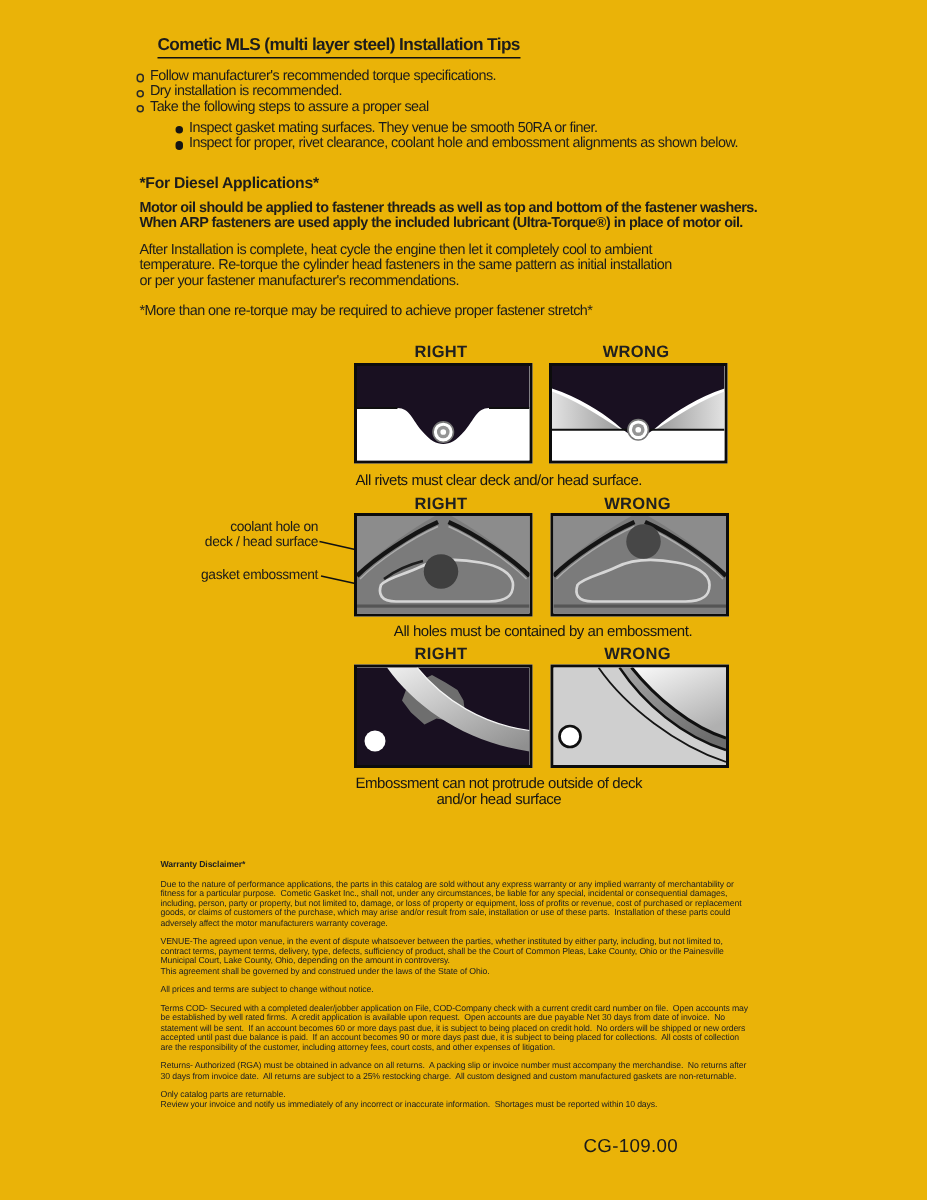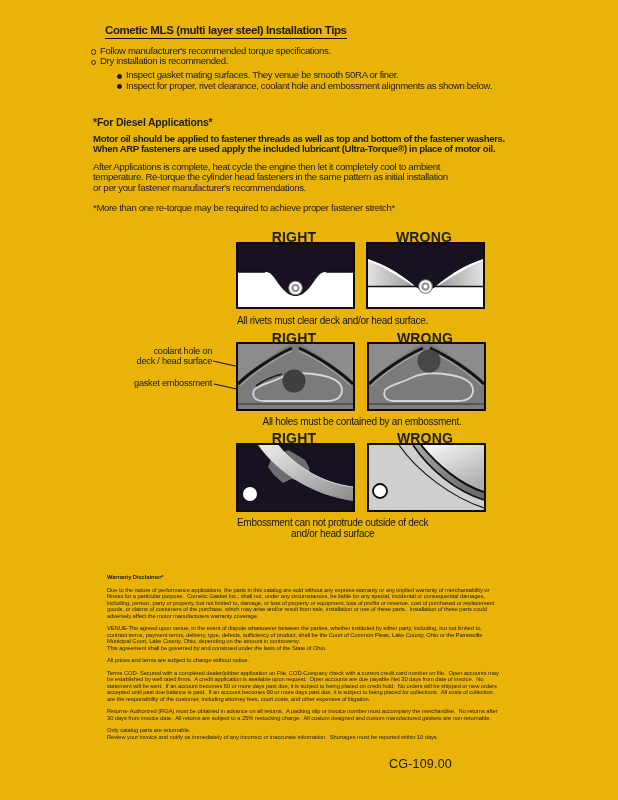--- a/index.html
+++ b/index.html
@@ -22,21 +22,21 @@
   .b-dot{background:#151515;border:1px solid #151515;}
   .b-sub{margin-left:26px;}
   .b-sub-first{margin-top:3.5px;}
 
   .diesel-heading{left:93px;top:116px;font-size:10.5px;font-weight:700;letter-spacing:-0.2px;}
   .body-para{font-size:9.6px;letter-spacing:-0.35px;line-height:10.3px;}
   .p1{left:93px;top:134px;font-weight:bold;}
   .p2{left:93px;top:162px;}
   .p3{left:93px;top:203px;}
 
-  .dlabel{width:120px;text-align:center;font-size:14px;font-weight:700;color:#202020;letter-spacing:0.2px;}
+  .dlabel{width:120px;text-align:center;font-size:11px;font-weight:700;color:#202020;letter-spacing:0.2px;}
   .dbox{width:115px;border:2.5px solid #0c0c0c;background:#fff;line-height:0;}
   .caption{font-size:10px;letter-spacing:-0.3px;color:#151515;}
   .cap-center{width:252px;text-align:center;}
   .annotation{width:112px;text-align:right;font-size:9.2px;letter-spacing:-0.25px;line-height:9.6px;color:#1a1a1a;}
 
   .legal{left:107px;top:574px;font-size:5.8px;letter-spacing:-0.08px;line-height:6.5px;color:#222;}
   .legal-h{font-weight:700;margin-bottom:6px;}
   .legal p{margin:0 0 6px 0;}
   .footer-code{left:389px;top:757px;font-size:12.5px;letter-spacing:0.2px;color:#1a1a1a;}
 
@@ -51,34 +51,38 @@
 
   <div class="abs tips">
     <div class="b-row">
       <span class="b-glyph b-circle"></span>
       <span>Follow manufacturer's recommended torque specifications.</span>
     </div>
     <div class="b-row">
       <span class="b-glyph b-circle"></span>
       <span>Dry installation is recommended.</span>
     </div>
+    <div class="b-row">
+      <span class="b-glyph b-circle"></span>
+      <span>Take the following steps to assure a proper seal</span>
+    </div>
     <div class="b-row b-sub b-sub-first">
       <span class="b-glyph b-dot"></span>
       <span>Inspect gasket mating surfaces.  They venue be smooth 50RA or finer.</span>
     </div>
     <div class="b-row b-sub">
       <span class="b-glyph b-dot"></span>
       <span>Inspect for proper, rivet clearance, coolant hole and embossment alignments as shown below.</span>
     </div>
   </div>
 
   <div class="abs diesel-heading">*For Diesel Applications*</div>
   <div class="abs body-para pre p1">Motor oil should be applied to fastener threads as well as top and bottom of the fastener washers.
 When ARP fasteners are used apply the included lubricant (Ultra-Torque®) in place of motor oil.</div>
-  <div class="abs body-para pre p2">After Applications is complete, heat cycle the engine then let it completely cool to ambient
+  <div class="abs body-para pre p2">After Installation is complete, heat cycle the engine then let it completely cool to ambient
 temperature. Re-torque the cylinder head fasteners in the same pattern as initial installation
 or per your fastener manufacturer's recommendations.</div>
   <div class="abs body-para p3">*More than one re-torque may be required to achieve proper fastener stretch*</div>
 
   <div class="abs dlabel" style="left:234px;top:229px;">RIGHT</div>
   <div class="abs dlabel" style="left:364px;top:229px;">WRONG</div>
 
   <div class="abs dbox" style="left:236px;top:242px;">
     <svg width="115" height="63" viewBox="0 0 115 63">
       <defs>

